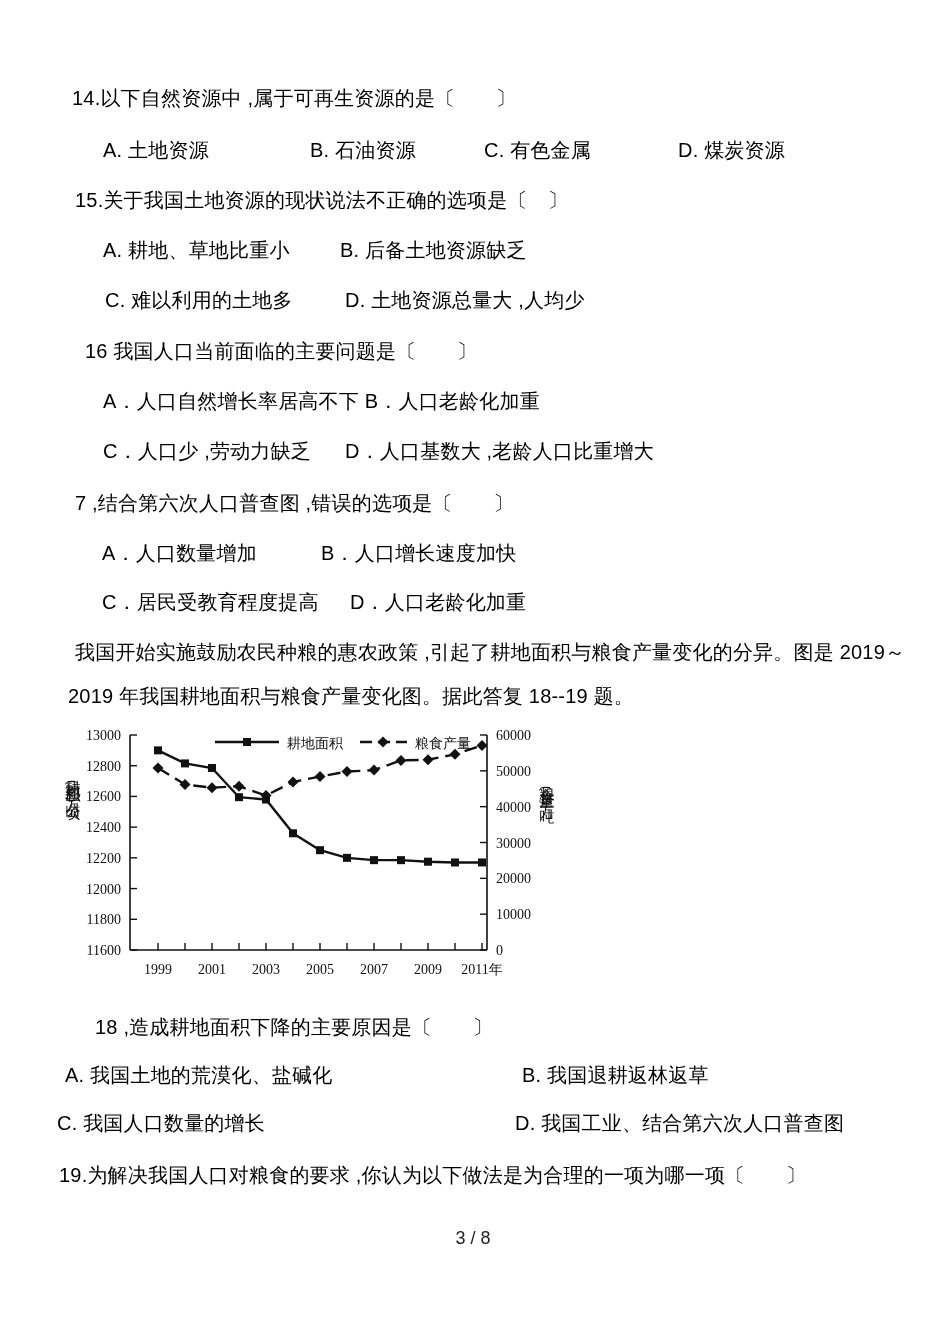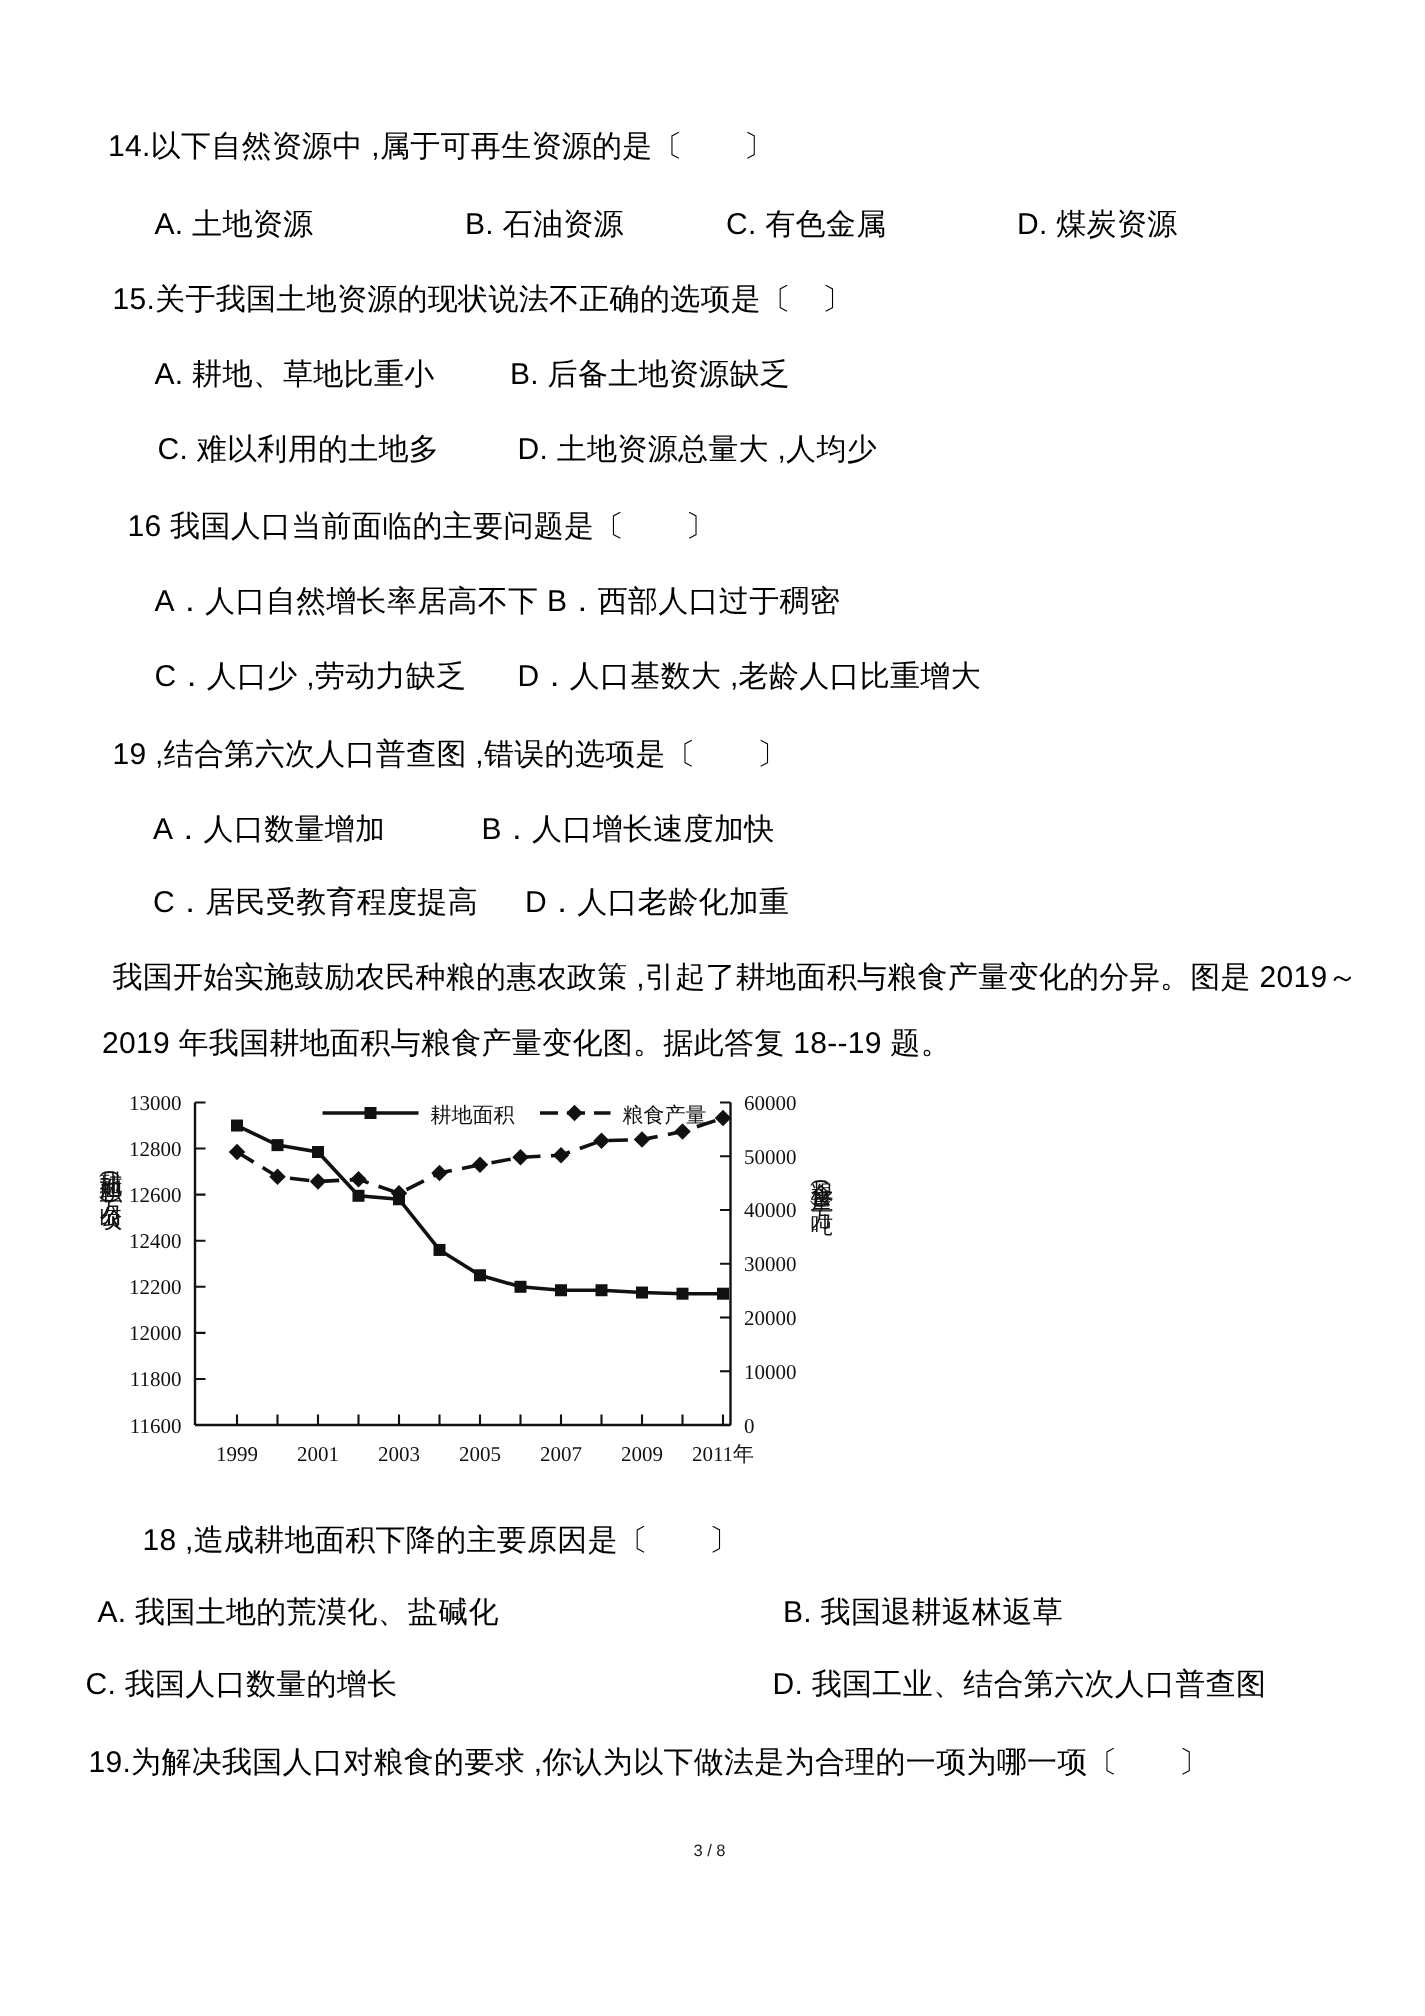--- a/index.html
+++ b/index.html
@@ -1,20 +1,20 @@
 <!DOCTYPE html>
 <html><head>
 <meta charset="utf-8">
 <style>
   html,body{margin:0;padding:0;background:#fff;}
   .page{position:relative;width:946px;height:1344px;background:#ffffff;overflow:hidden;
         font-family:"Liberation Sans","DejaVu Sans",sans-serif;color:#000;}
   .line{position:absolute;font-size:20px;line-height:26px;white-space:nowrap;
         font-weight:500;letter-spacing:0.2px;}
-  .footer{position:absolute;left:0;width:100%;text-align:center;font-size:11px;color:#222;
+  .footer{position:absolute;left:0;width:100%;text-align:center;font-size:18px;color:#222;
           font-family:"Liberation Sans","DejaVu Sans",sans-serif;}
   .chart{position:absolute;left:55px;top:710px;width:510px;height:300px;}
   .chart svg{position:absolute;left:0;top:0;}
   .vtitle{position:absolute;writing-mode:vertical-rl;text-orientation:mixed;
           font-size:15px;letter-spacing:3px;color:#111;
           font-family:"Liberation Serif","DejaVu Serif",serif;white-space:nowrap;}
   .vtitle.left{left:8px;top:58px;}
   .vtitle.right{left:482px;top:64px;}
   svg text{font-family:"Liberation Serif","DejaVu Serif",serif;fill:#111;font-size:14px;}
 </style>
@@ -29,25 +29,25 @@
   <div class="line" style="left:484px;top:137px">C. 有色金属</div>
   <div class="line" style="left:678px;top:137px">D. 煤炭资源</div>
 
   <div class="line" style="left:75px;top:187px">15.关于我国土地资源的现状说法不正确的选项是〔　〕</div>
   <div class="line" style="left:103px;top:237px">A. 耕地、草地比重小</div>
   <div class="line" style="left:340px;top:237px">B. 后备土地资源缺乏</div>
   <div class="line" style="left:105px;top:287px">C. 难以利用的土地多</div>
   <div class="line" style="left:345px;top:287px">D. 土地资源总量大 ,人均少</div>
 
   <div class="line" style="left:85px;top:338px">16 我国人口当前面临的主要问题是〔　　〕</div>
-  <div class="line" style="left:103px;top:388px">A．人口自然增长率居高不下 B．西部人口过于稠密</div>
+  <div class="line" style="left:103px;top:388px">A．人口自然增长率居高不下 B．人口老龄化加重</div>
   <div class="line" style="left:103px;top:438px">C．人口少 ,劳动力缺乏</div>
   <div class="line" style="left:345px;top:438px">D．人口基数大 ,老龄人口比重增大</div>
 
-  <div class="line" style="left:75px;top:490px">19 ,结合第六次人口普查图 ,错误的选项是〔　　〕</div>
+  <div class="line" style="left:75px;top:490px">7 ,结合第六次人口普查图 ,错误的选项是〔　　〕</div>
   <div class="line" style="left:102px;top:540px">A．人口数量增加</div>
   <div class="line" style="left:321px;top:540px">B．人口增长速度加快</div>
   <div class="line" style="left:102px;top:589px">C．居民受教育程度提高</div>
   <div class="line" style="left:350px;top:589px">D．人口老龄化加重</div>
 
   <div class="line" style="left:75px;top:639px">我国开始实施鼓励农民种粮的惠农政策 ,引起了耕地面积与粮食产量变化的分异。图是 2019～</div>
   <div class="line" style="left:68px;top:683px">2019 年我国耕地面积与粮食产量变化图。据此答复 18--19 题。</div>
 
   <div class="chart">
     <div class="vtitle left">耕地面积(万公顷)</div>

